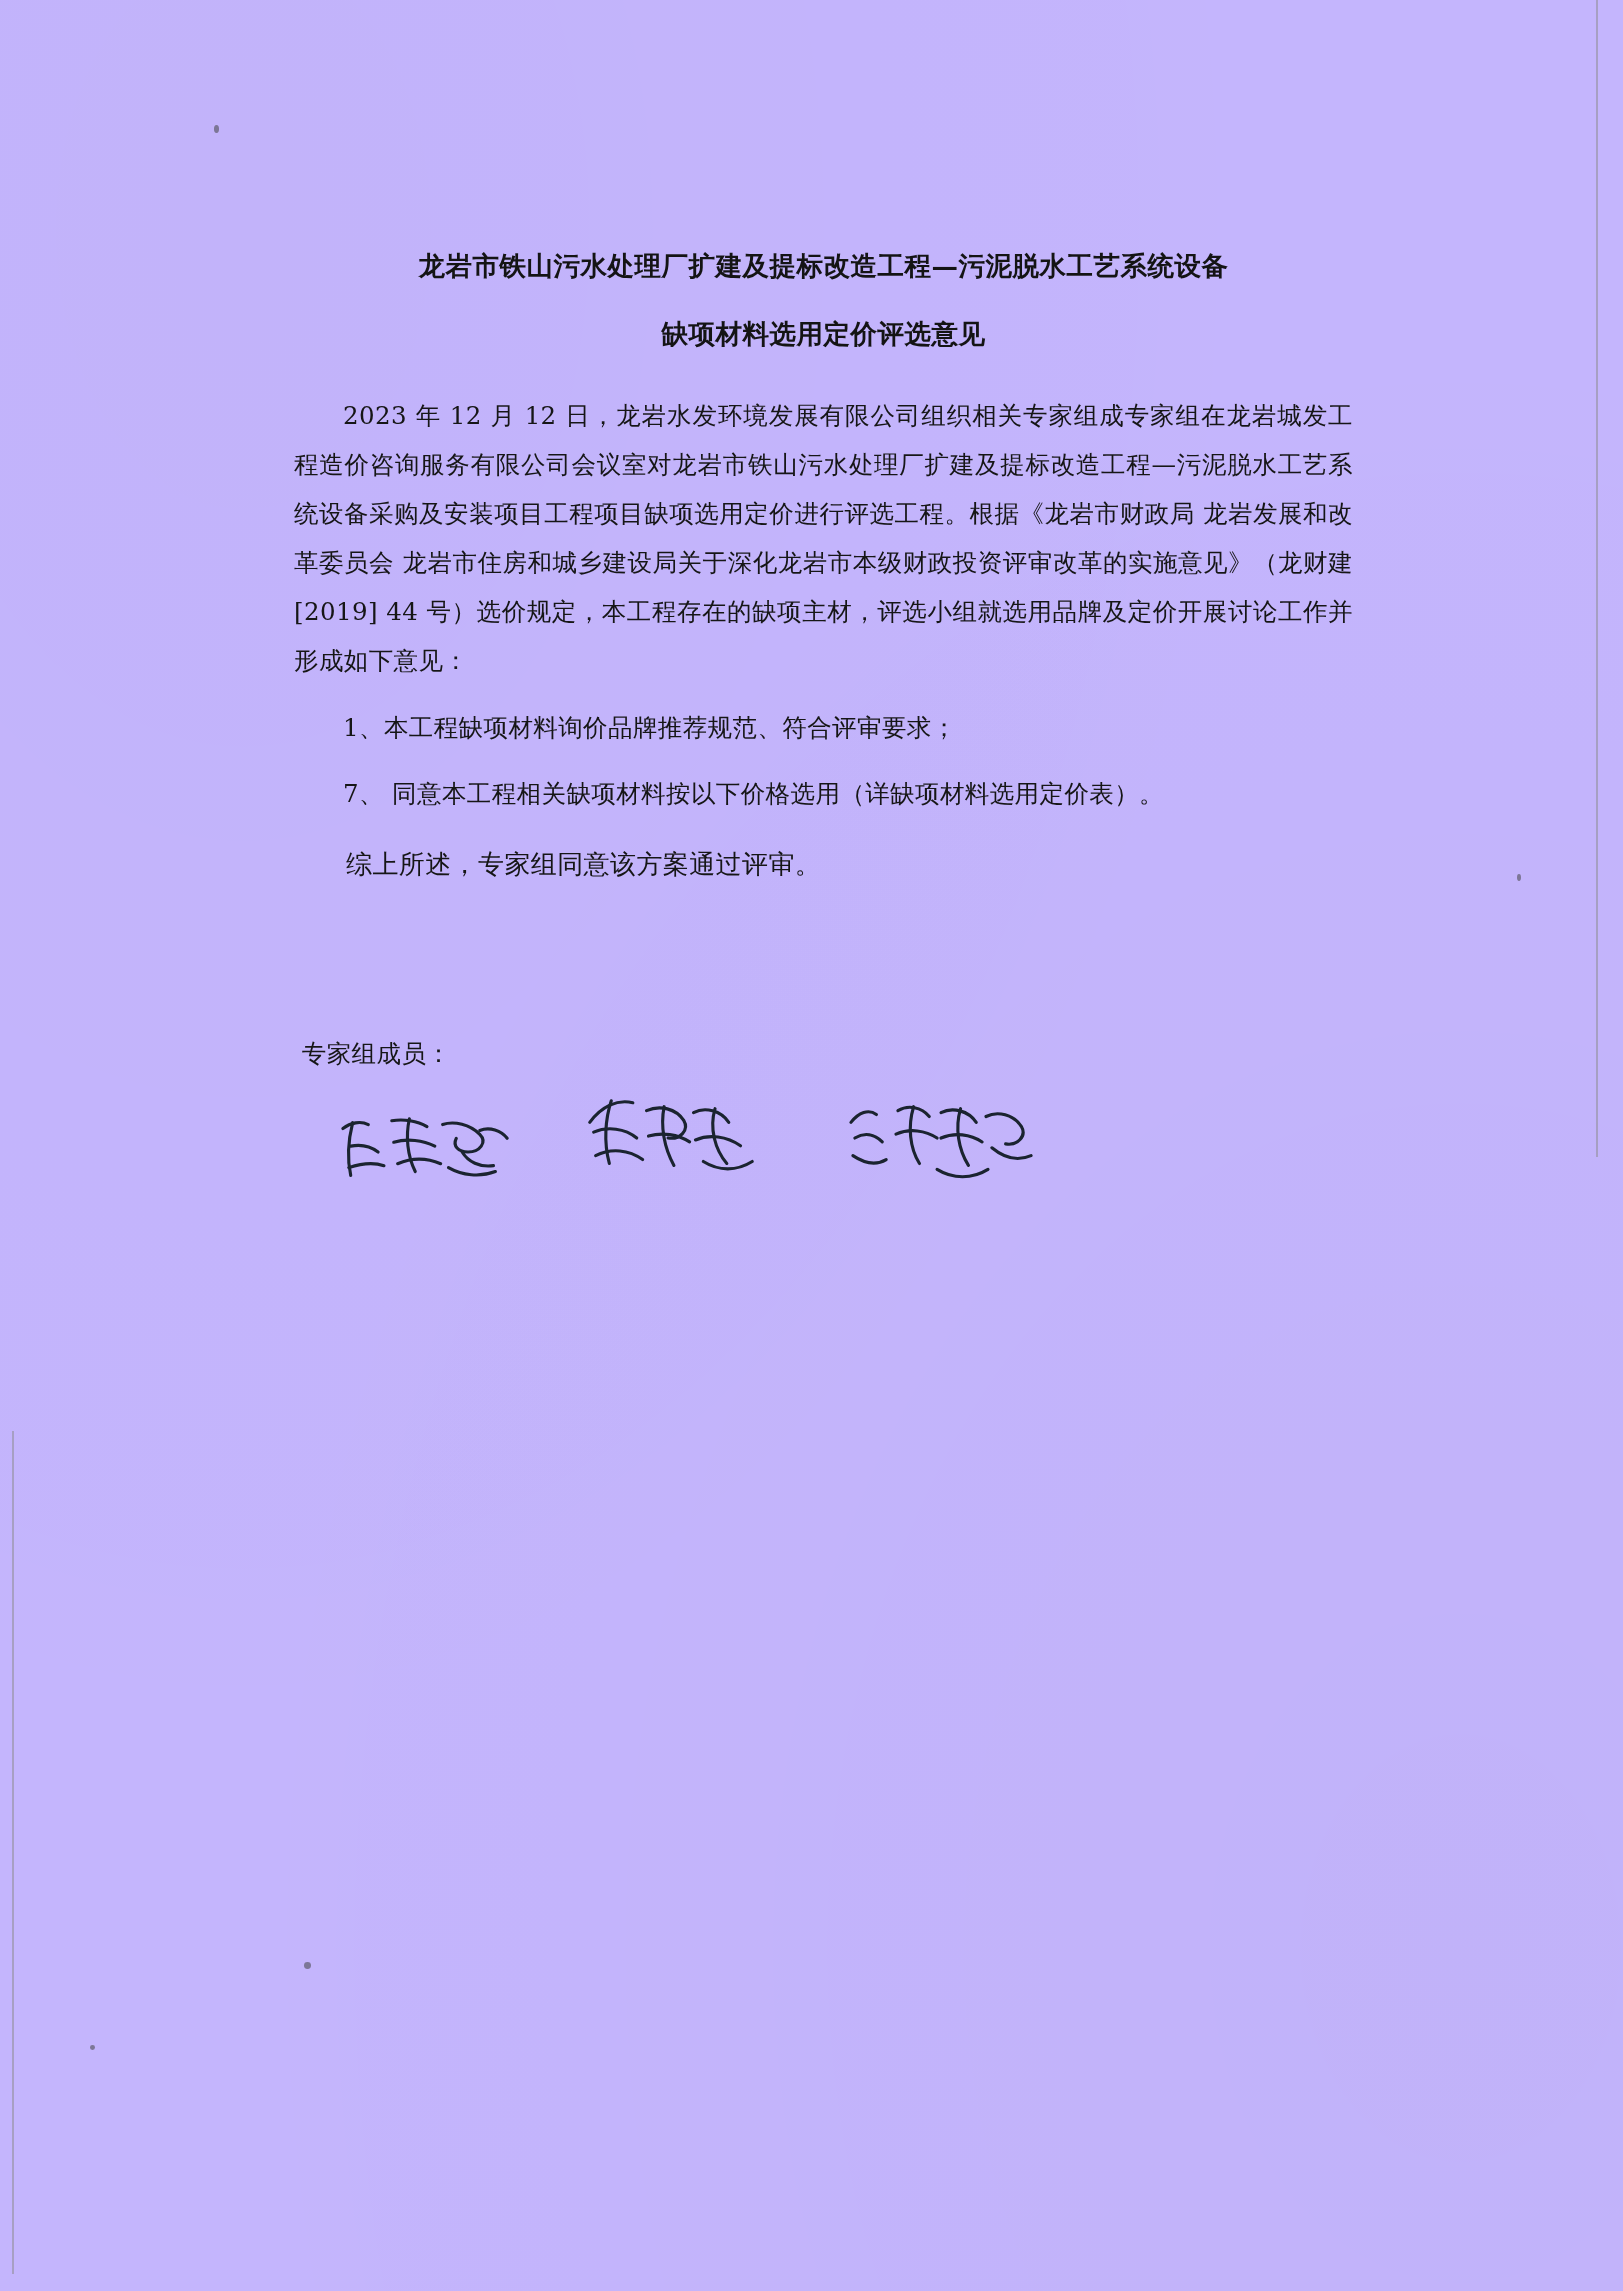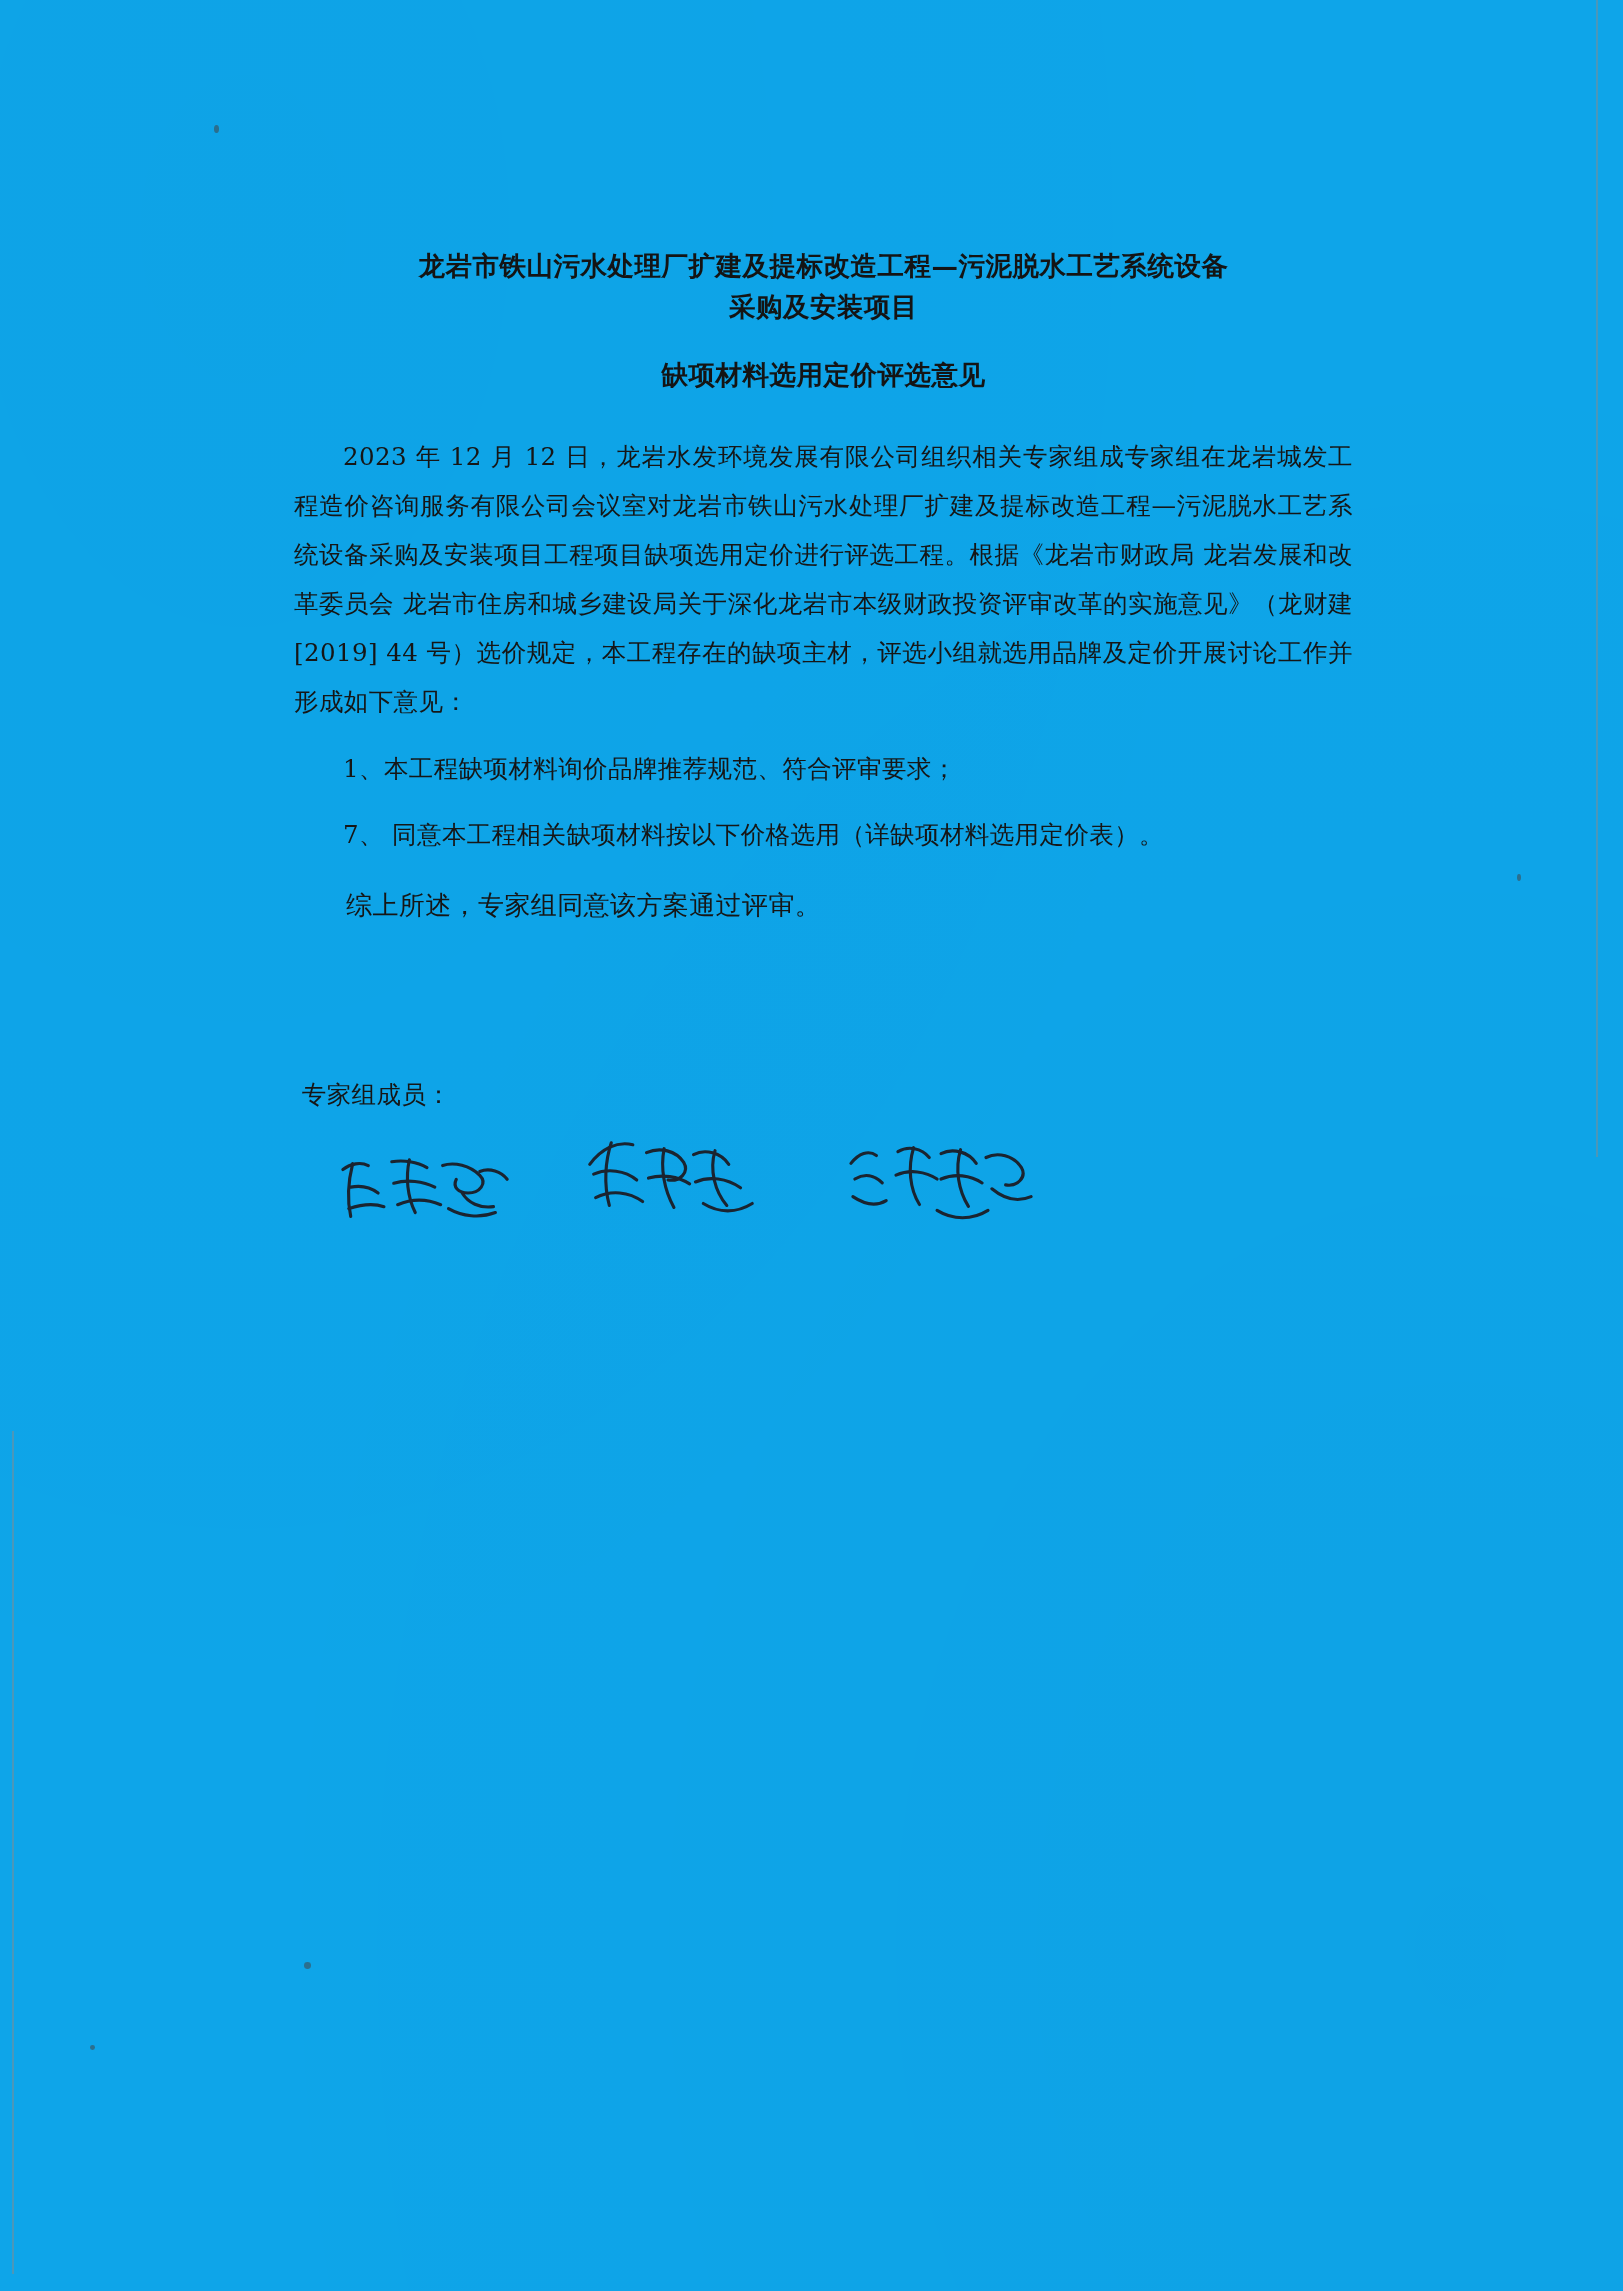--- a/index.html
+++ b/index.html
@@ -13,21 +13,21 @@
     position: relative;
     font-family: "DejaVu Serif", "Liberation Serif", serif;
     color: #1a1a1a;
     overflow: hidden;
   }
 
   
   .page {
     position: absolute;
     inset: 0;
-    background: #0ea5e9;
+    background: #c4b5fd;
   }
   .scan-noise {
     position: absolute;
     inset: 0;
     background:
       radial-gradient(ellipse at 15% 10%, rgba(0,0,0,0.012), rgba(0,0,0,0) 60%),
       radial-gradient(ellipse at 90% 85%, rgba(0,0,0,0.015), rgba(0,0,0,0) 65%);
     pointer-events: none;
   }
 
@@ -131,21 +131,20 @@
   <div class="mark" style="left:1517px; top:874px; width:3.9px; height:6.9px;"></div>
   <div class="mark" style="left:304px; top:1962px; width:6.9px; height:6.9px;"></div>
   <div class="mark" style="left:90px; top:2045px; width:4.9px; height:4.9px;"></div>
   <div class="edge-line" style="left:1596px; top:0; width:2px; height:1157px;"></div>
   <div class="edge-line" style="left:11.8px; top:1431px; width:2px; height:843px;"></div>
 
   <div class="content">
 
     <div class="doc-title">
       <div>龙岩市铁山污水处理厂扩建及提标改造工程—污泥脱水工艺系统设备</div>
-      <div>采购及安装项目</div>
     </div>
 
     <div class="doc-subtitle">缺项材料选用定价评选意见</div>
 
     <div class="body-block">
       <p class="para indent">2023 年 12 月 12 日，龙岩水发环境发展有限公司组织相关专家组成专家组在龙岩城发工程造价咨询服务有限公司会议室对龙岩市铁山污水处理厂扩建及提标改造工程—污泥脱水工艺系统设备采购及安装项目工程项目缺项选用定价进行评选工程。根据《龙岩市财政局 龙岩发展和改革委员会 龙岩市住房和城乡建设局关于深化龙岩市本级财政投资评审改革的实施意见》（龙财建[2019] 44 号）选价规定，本工程存在的缺项主材，评选小组就选用品牌及定价开展讨论工作并形成如下意见：</p>
 
       <p class="list-item">1、本工程缺项材料询价品牌推荐规范、符合评审要求；</p>
       <p class="list-item">7、 同意本工程相关缺项材料按以下价格选用（详缺项材料选用定价表）。</p>
 

